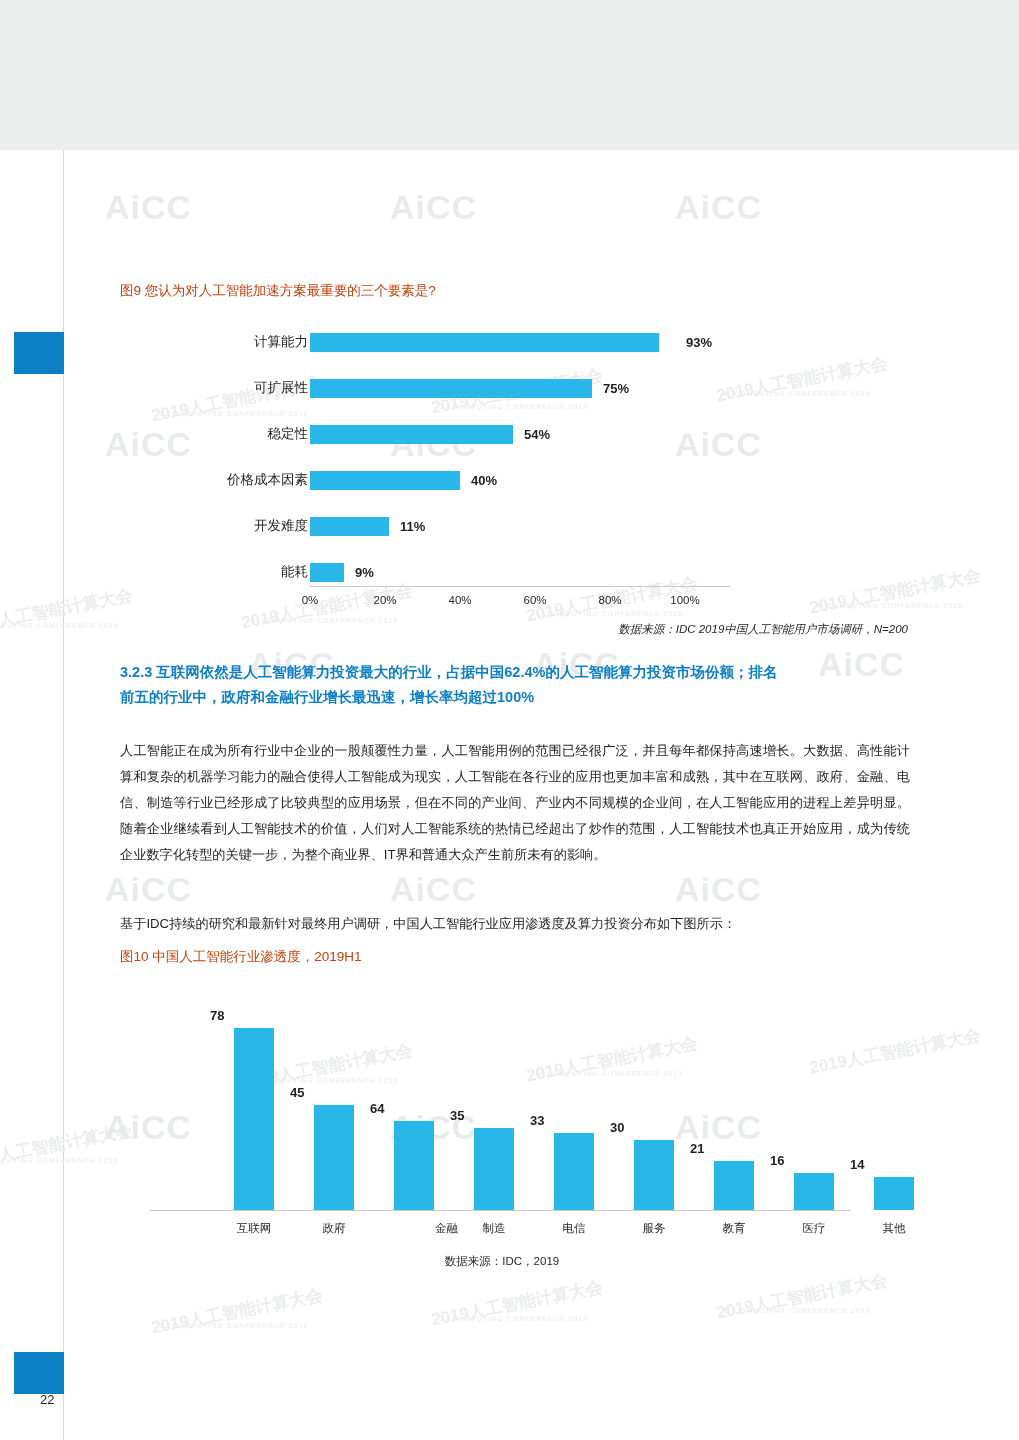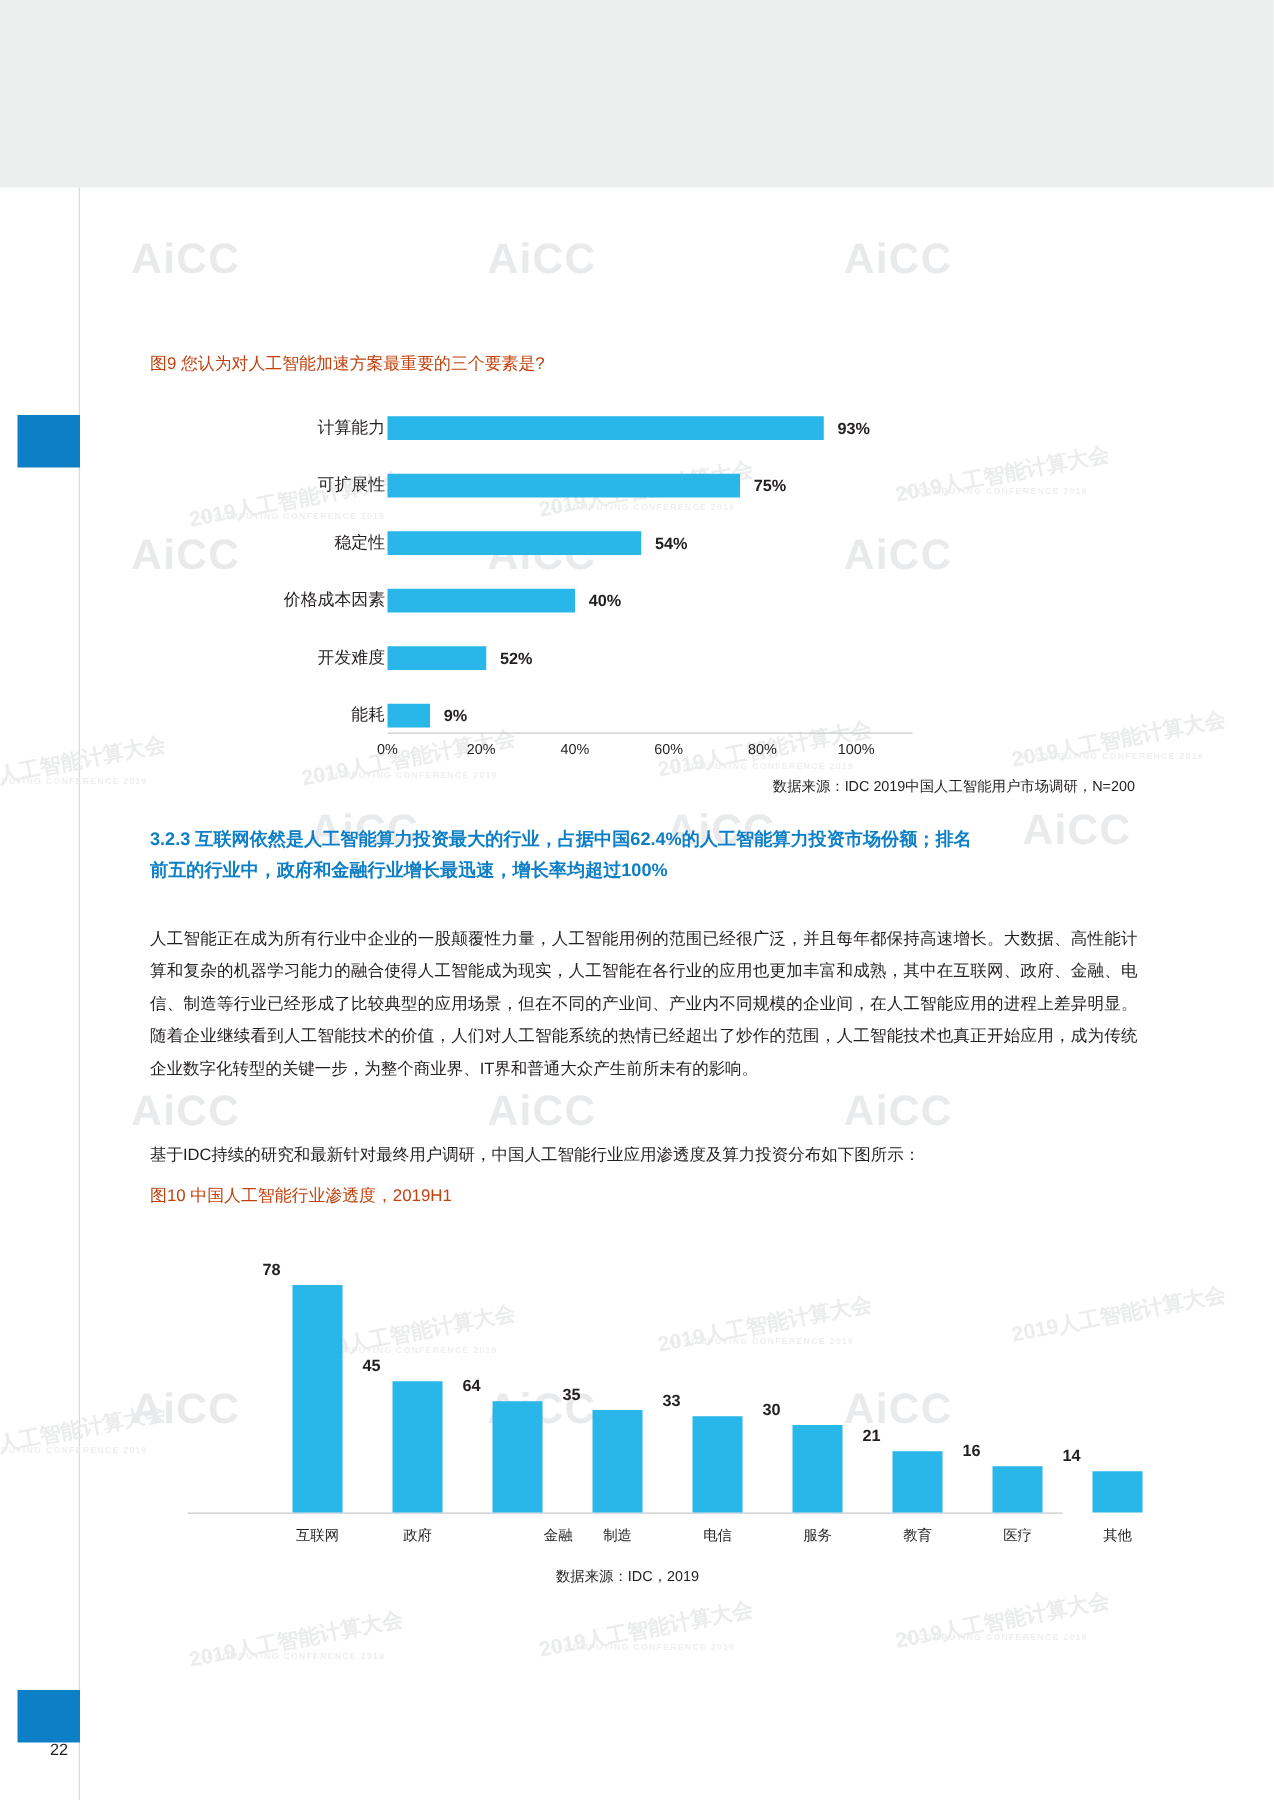--- a/index.html
+++ b/index.html
@@ -264,21 +264,21 @@
 
   <div style="position:absolute; left:120px; top:282px; width:800px;">
     <div class="fig-title">图9 您认为对人工智能加速方案最重要的三个要素是?</div>
   </div>
 
   <div class="chart1" style="position:absolute; left:120px; top:320px;">
 
     <div class="h-row" style="top:12px;">
       <div class="h-label">计算能力</div>
       <div class="h-bar" style="top:1px; width:349px;"></div>
-      <div class="h-val" style="left:550px; top:1px;">93%</div>
+      <div class="h-val" style="left:566px; top:1px;">93%</div>
     </div>
 
     <div class="h-row" style="top:58px;">
       <div class="h-label">可扩展性</div>
       <div class="h-bar" style="top:1px; width:282px;"></div>
       <div class="h-val" style="left:483px; top:1px;">75%</div>
     </div>
 
     <div class="h-row" style="top:104px;">
       <div class="h-label">稳定性</div>
@@ -288,42 +288,42 @@
 
     <div class="h-row" style="top:150px;">
       <div class="h-label">价格成本因素</div>
       <div class="h-bar" style="top:1px; width:150px;"></div>
       <div class="h-val" style="left:351px; top:1px;">40%</div>
     </div>
 
     <div class="h-row" style="top:196px;">
       <div class="h-label">开发难度</div>
       <div class="h-bar" style="top:1px; width:79px;"></div>
-      <div class="h-val" style="left:280px; top:1px;">52%</div>
+      <div class="h-val" style="left:280px; top:1px;">11%</div>
     </div>
 
     <div class="h-row" style="top:242px;">
       <div class="h-label">能耗</div>
       <div class="h-bar" style="top:1px; width:34px;"></div>
       <div class="h-val" style="left:235px; top:1px;">9%</div>
     </div>
 
     <div class="axis-line" style="top:266px; width:420px;"></div>
 
     <div class="x-ticks" style="top:274px;">
       <span style="left:0px;">0%</span>
       <span style="left:75px;">20%</span>
       <span style="left:150px;">40%</span>
       <span style="left:225px;">60%</span>
       <span style="left:300px;">80%</span>
       <span style="left:375px;">100%</span>
     </div>
   </div>
 
-  <div class="src-note" style="position:absolute; left:120px; top:622px; width:788px;">数据来源：IDC 2019中国人工智能用户市场调研，N=200</div>
+  <div class="src-note" style="position:absolute; left:120px; top:622px; width:788px;font-style:italic;">数据来源：IDC 2019中国人工智能用户市场调研，N=200</div>
 
   <div style="position:absolute; left:120px; top:660px; width:800px;">
     <h3 class="section">3.2.3 互联网依然是人工智能算力投资最大的行业，占据中国62.4%的人工智能算力投资市场份额；排名</h3>
     <h3 class="section">前五的行业中，政府和金融行业增长最迅速，增长率均超过100%</h3>
   </div>
 
   <p class="body" style="position:absolute; left:120px; top:911px; width:790px;">基于IDC持续的研究和最新针对最终用户调研，中国人工智能行业应用渗透度及算力投资分布如下图所示：</p>
 
   <p class="body" style="position:absolute; left:120px; top:738px; width:790px;">人工智能正在成为所有行业中企业的一股颠覆性力量，人工智能用例的范围已经很广泛，并且每年都保持高速增长。大数据、高性能计算和复杂的机器学习能力的融合使得人工智能成为现实，人工智能在各行业的应用也更加丰富和成熟，其中在互联网、政府、金融、电信、制造等行业已经形成了比较典型的应用场景，但在不同的产业间、产业内不同规模的企业间，在人工智能应用的进程上差异明显。随着企业继续看到人工智能技术的价值，人们对人工智能系统的热情已经超出了炒作的范围，人工智能技术也真正开始应用，成为传统企业数字化转型的关键一步，为整个商业界、IT界和普通大众产生前所未有的影响。</p>
 

